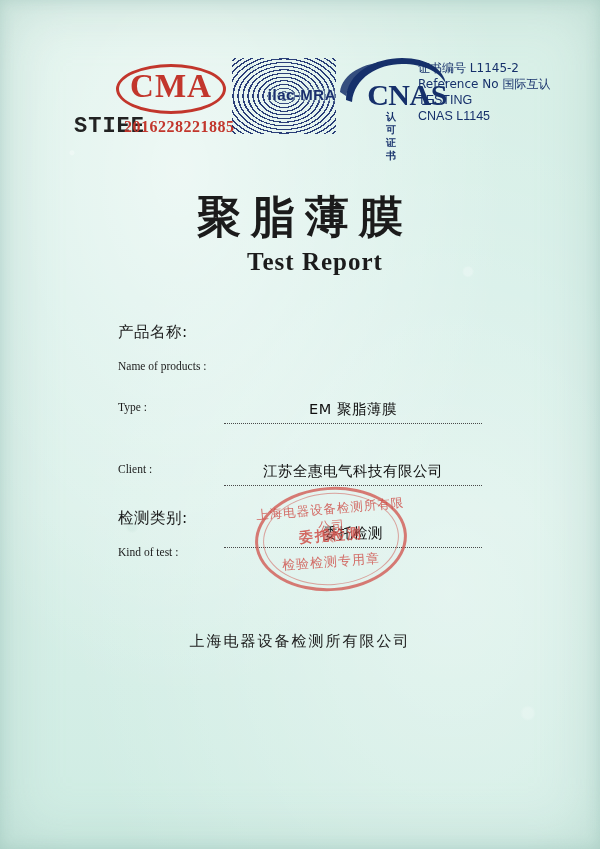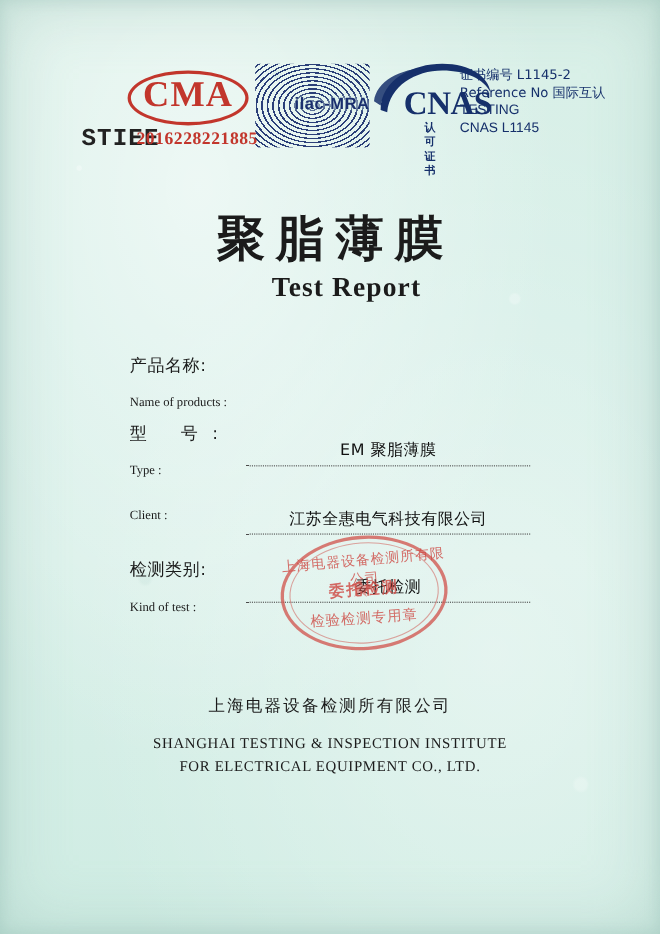--- a/index.html
+++ b/index.html
@@ -404,21 +404,20 @@
 
     <div class="field">
       <div class="field-labels">
         <div class="label-cn">产品名称:</div>
         <div class="label-en">Name of products :</div>
       </div>
     </div>
 
     <div class="field">
       <div class="field-labels">
-        <div class="label-cn spaced">型  号:</div>
         <div class="label-en">Type :</div>
       </div>
       <div class="field-value">EM 聚脂薄膜</div>
     </div>
 
     <div class="field">
       <div class="field-labels">
         <div class="label-en">Client :</div>
       </div>
       <div class="field-value">江苏全惠电气科技有限公司</div>
@@ -437,20 +436,16 @@
     <div class="stamp-ellipse"></div>
     <div class="stamp-inner"></div>
     <div class="stamp-top">上海电器设备检测所有限公司</div>
     <div class="stamp-star">★</div>
     <div class="stamp-mid">委托检测</div>
     <div class="stamp-bot">检验检测专用章</div>
   </div>
 
   <div class="footer">
     <div class="footer-cn">上海电器设备检测所有限公司</div>
-    <div class="footer-en">
-      <div>SHANGHAI TESTING &amp; INSPECTION INSTITUTE</div>
-      <div>FOR ELECTRICAL EQUIPMENT CO., LTD.</div>
-    </div>
   </div>
 
   <div class="edge-shade"></div>
 </div>
 
 </body></html>

